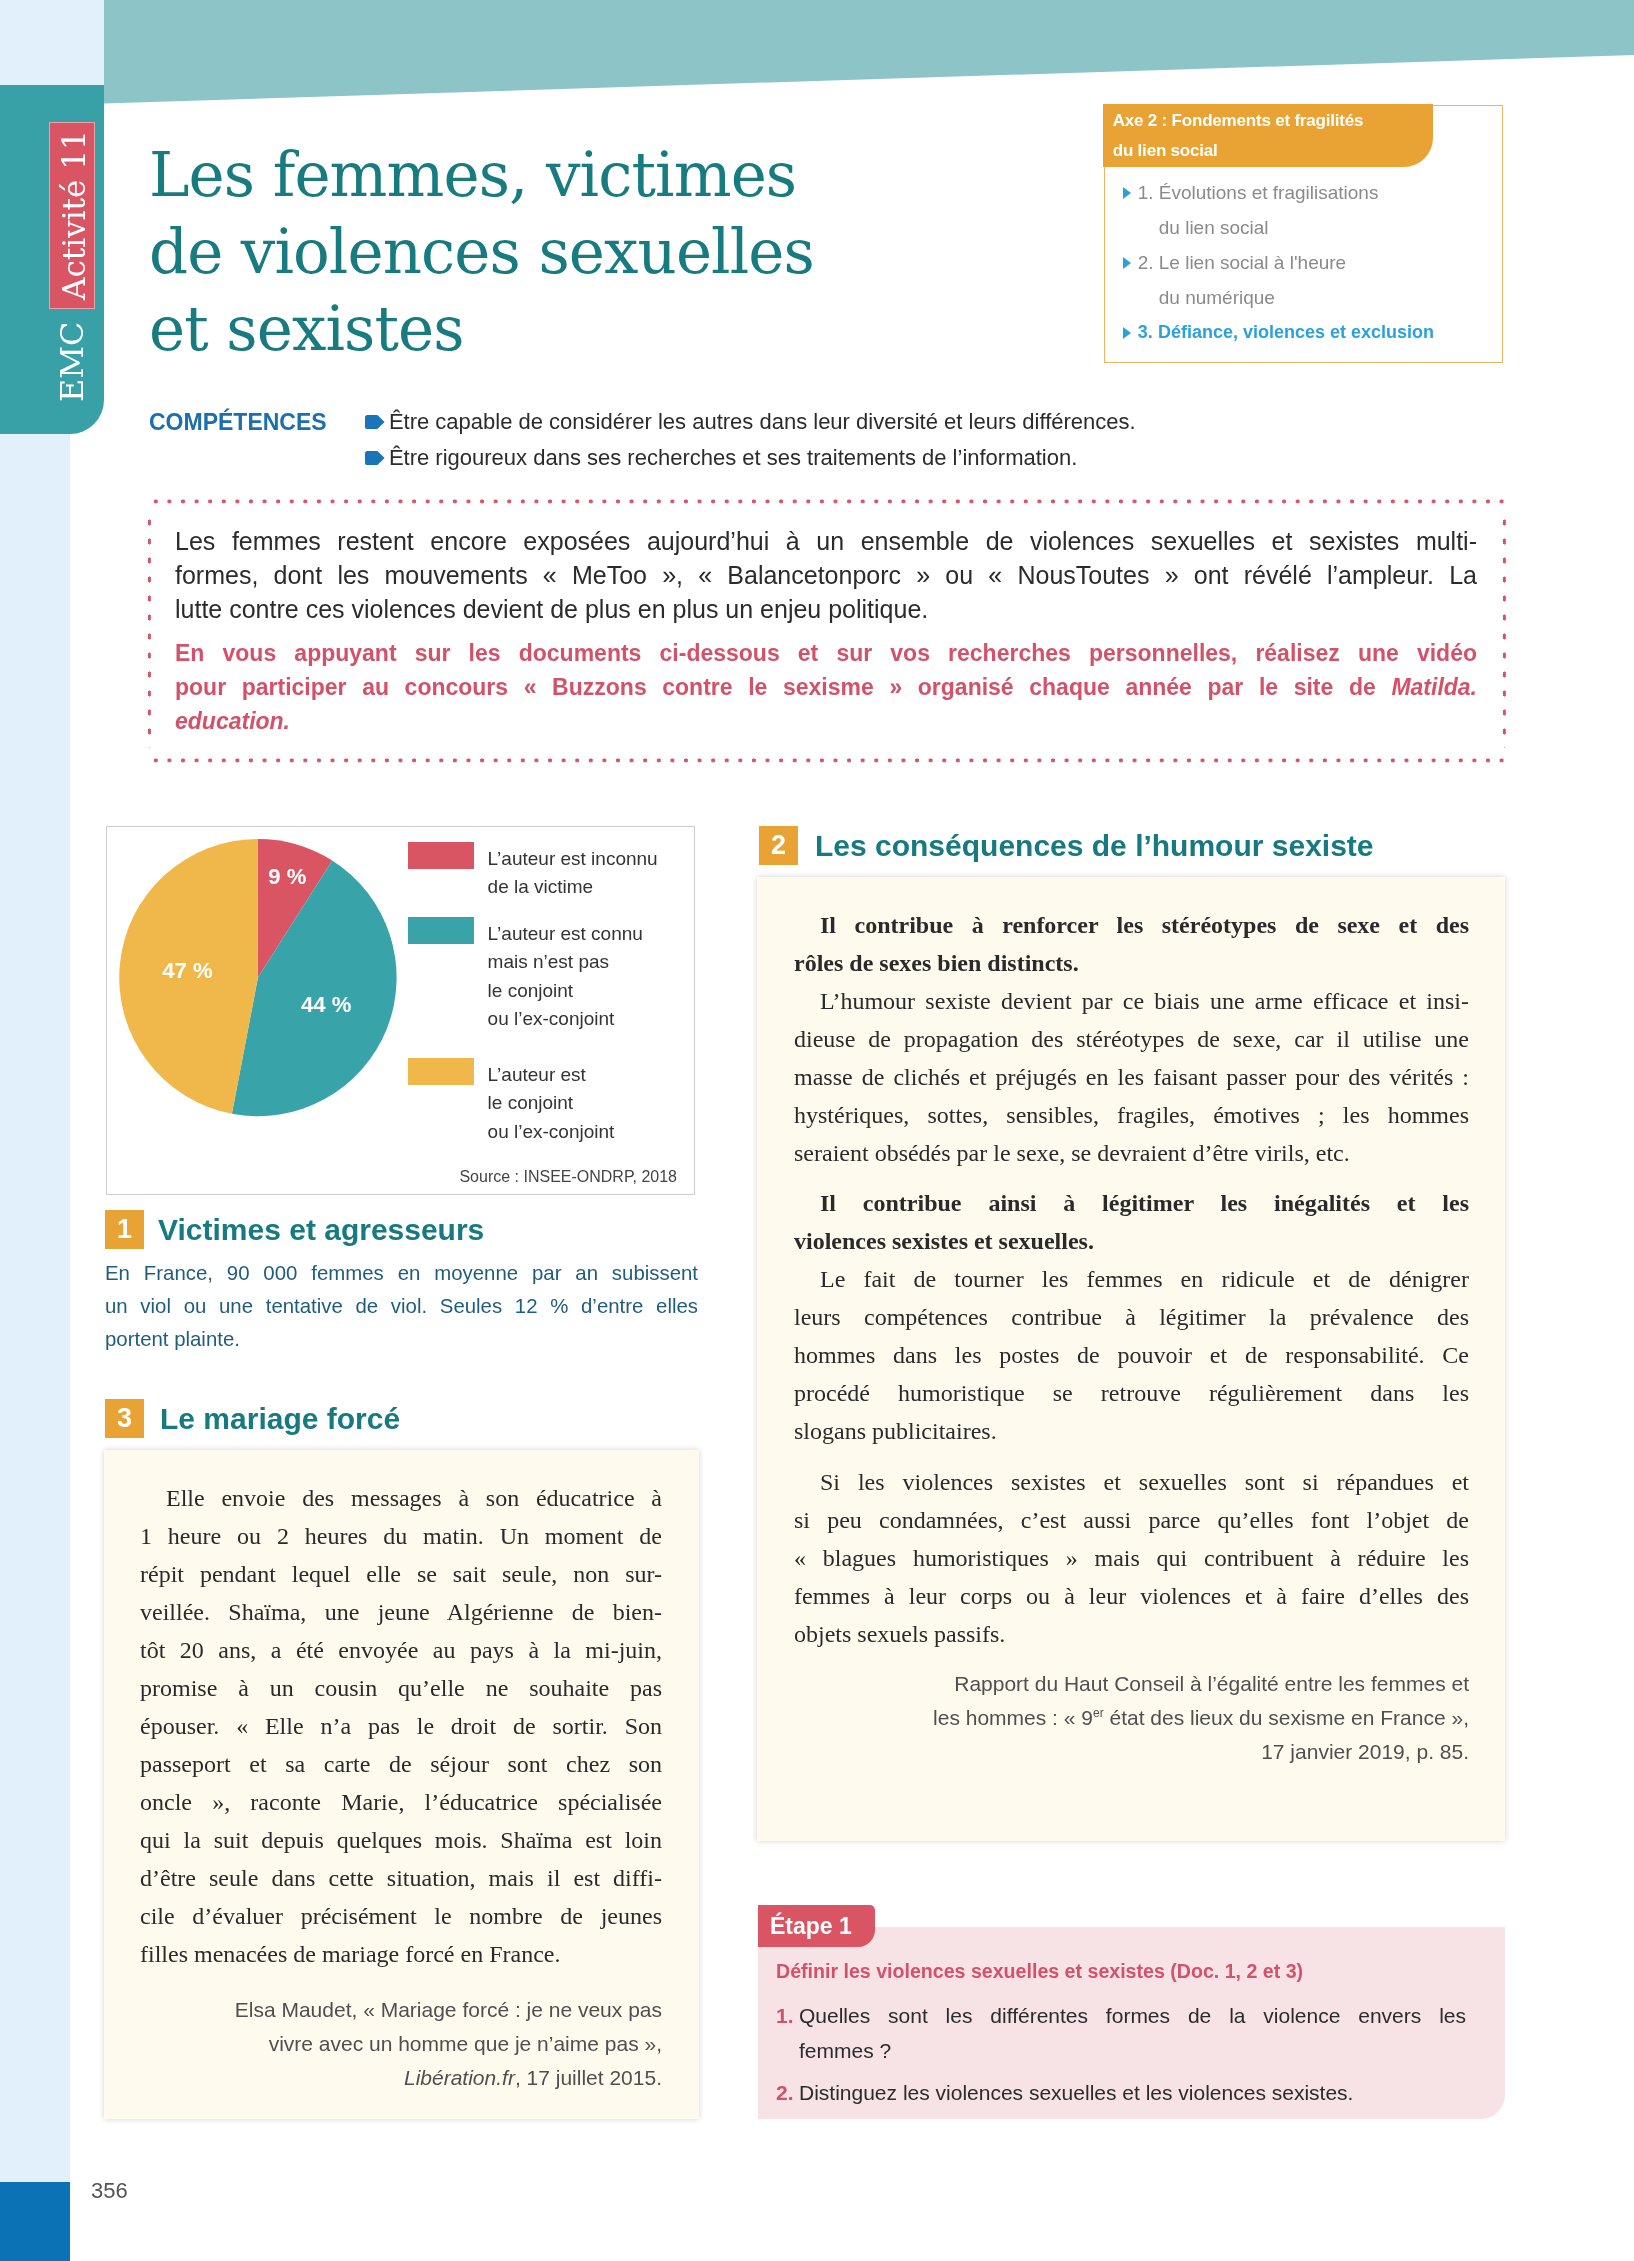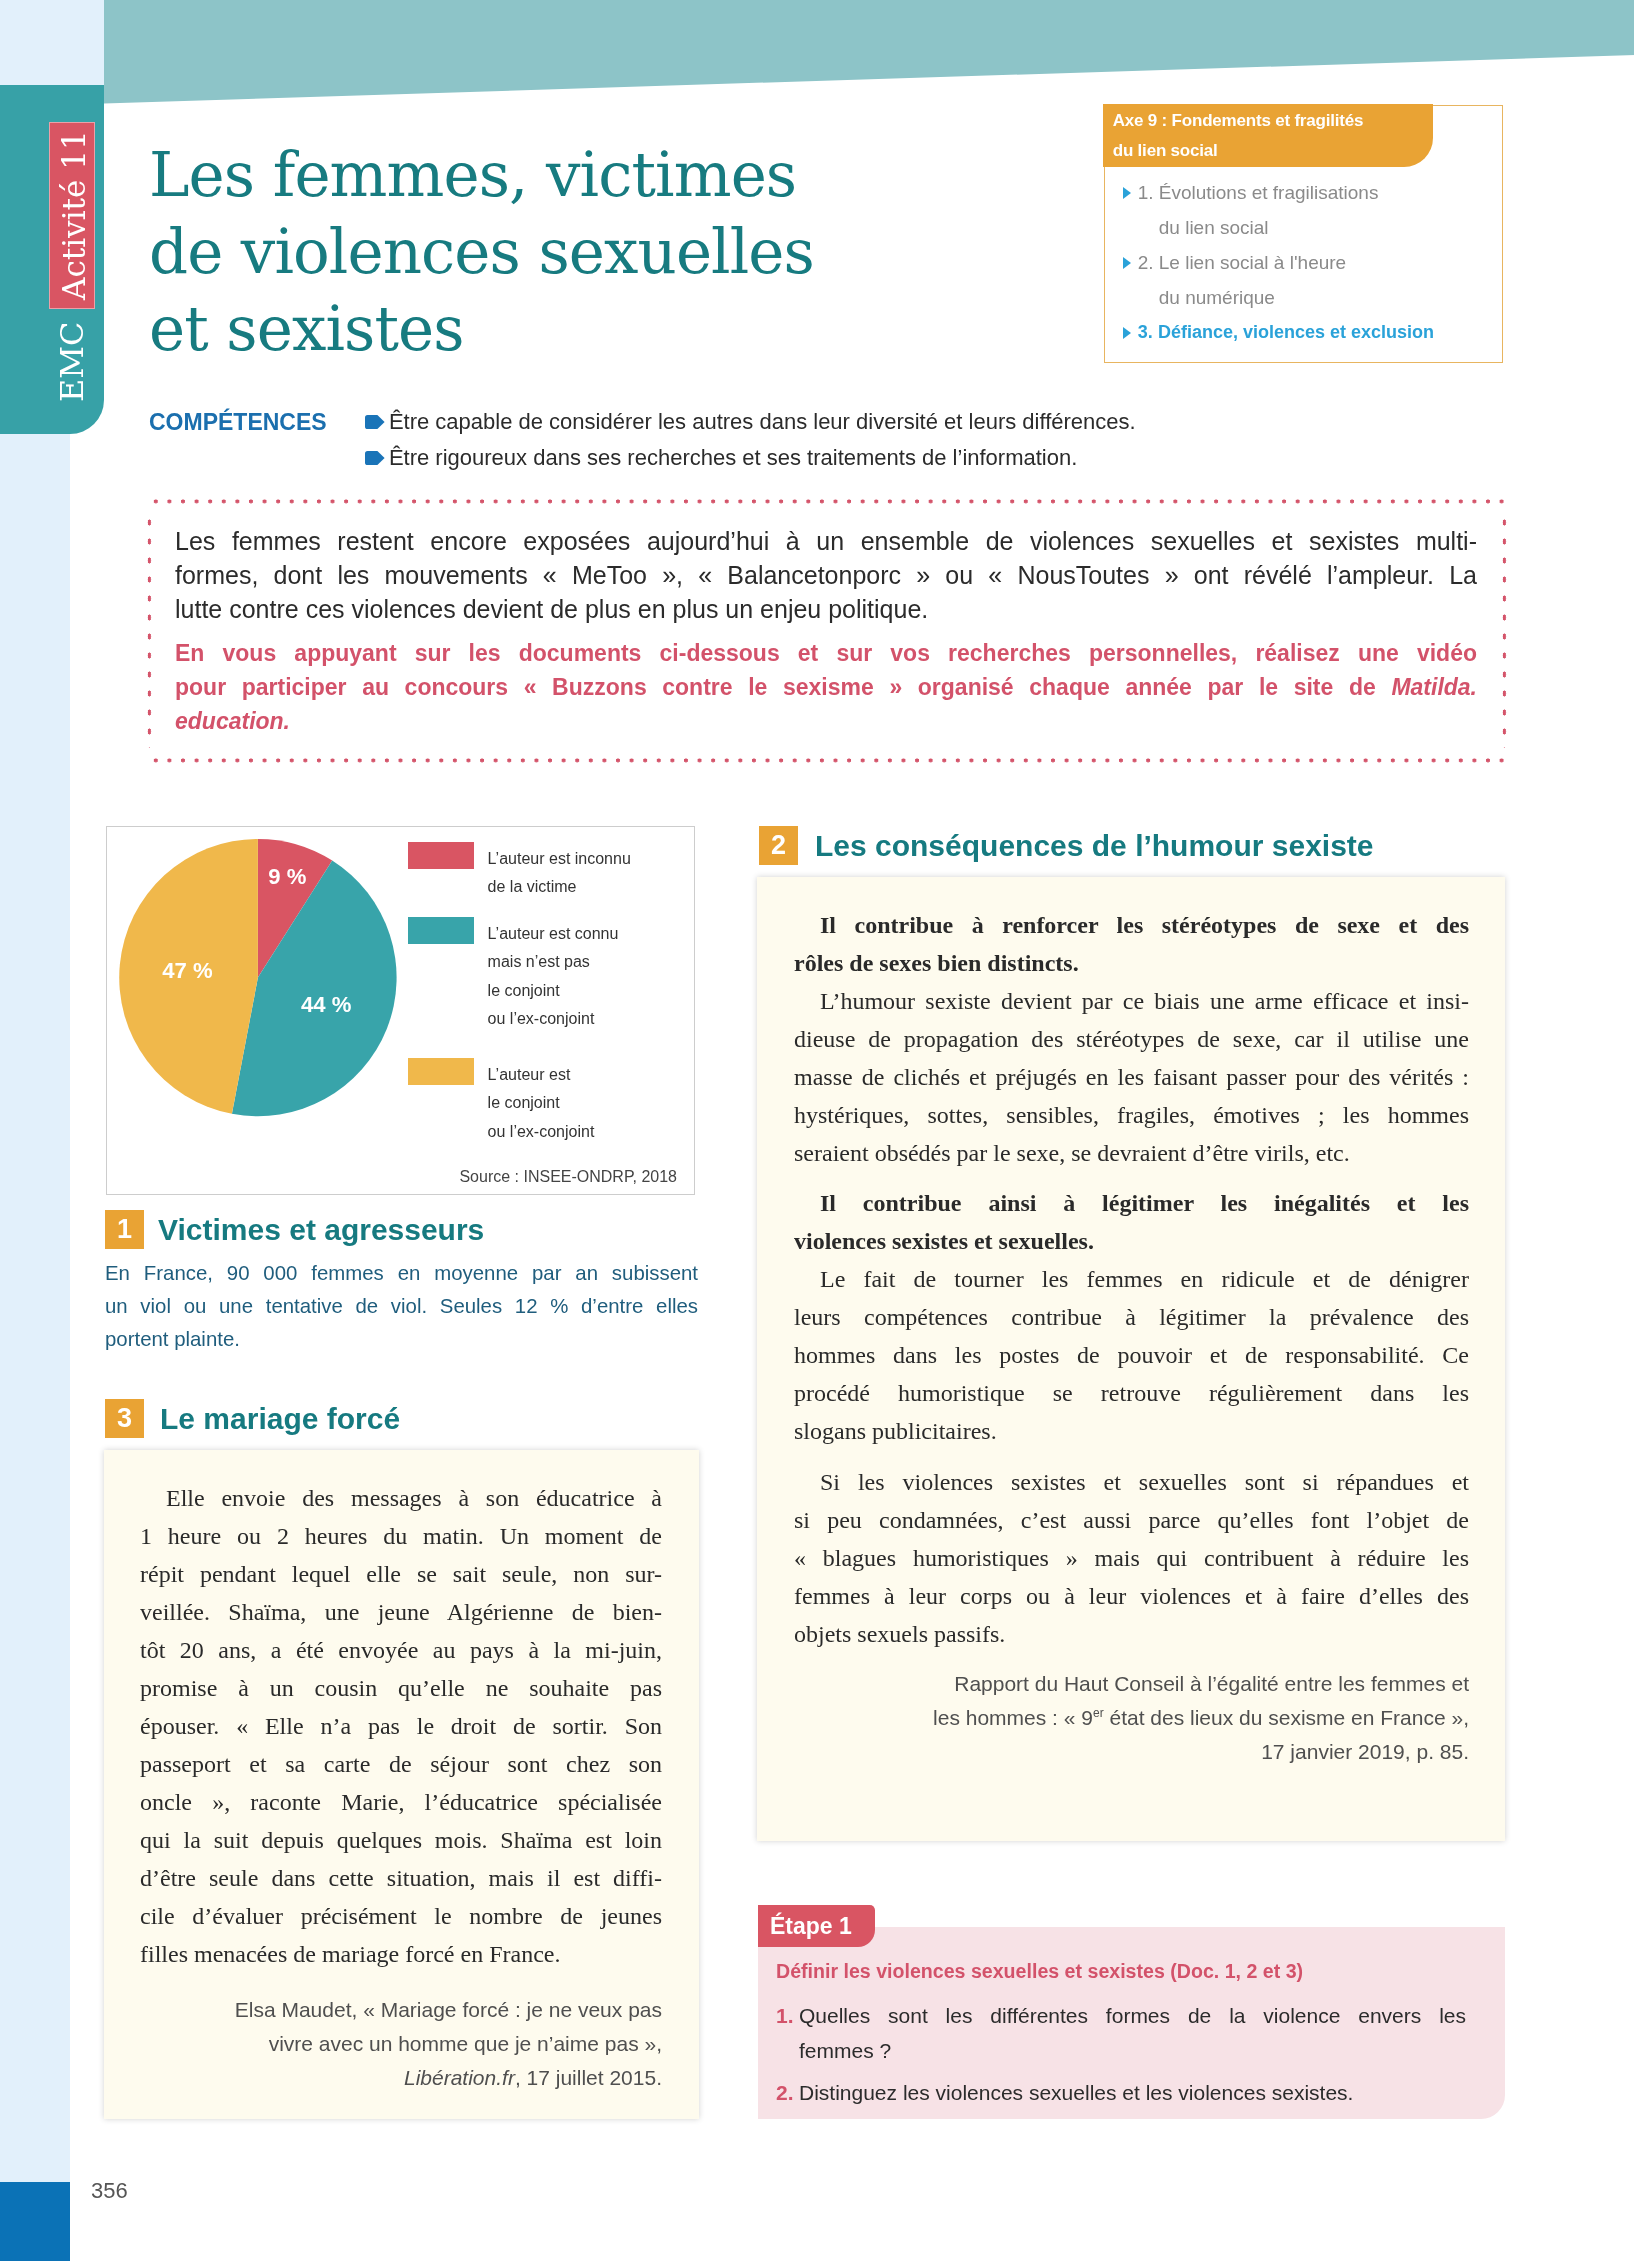--- a/index.html
+++ b/index.html
@@ -53,21 +53,21 @@
 
   
   .chart-box { position: absolute; left: 106px; top: 826px; width: 589px; height: 369px; border: 1.7px solid #cdcdcd; background: #ffffff; }
   #pie-svg { position: absolute; left: 0; top: 0; width: 586px; height: 365px; }
   .pie-label { fill: #ffffff; font-family: "Liberation Sans", sans-serif; font-weight: bold; font-size: 26px; }
   .legend-item { position: absolute; left: 301px; display: flex; align-items: flex-start; }
   .legend-item.l0 { top: 15.3px; }
   .legend-item.l1 { top: 90px; justify-content: space-between; }
   .legend-item.l2 { top: 231px; }
   .swatch { flex: none; width: 66px; height: 27px; margin-right: 13.6px; }
-  .legend-text { font-size: 16px; line-height: 28.5px; color: #333333; margin-top: 2.6px; white-space: nowrap; }
+  .legend-text { font-size: 19px; line-height: 28.5px; color: #333333; margin-top: 2.6px; white-space: nowrap; }
   .chart-source { position: absolute; right: 17px; top: 340px; font-size: 16px; line-height: 20.4px; color: #444444; white-space: nowrap; }
 
   
   .doc-num { position: absolute; width: 39px; height: 39px; background: #e9a334; color: #ffffff; font-weight: bold; font-size: 27px; line-height: 39px; text-align: center; }
   .doc-title { position: absolute; font-weight: bold; font-size: 30px; line-height: 39px; color: #167a80; white-space: nowrap; }
   .caption { position: absolute; left: 105px; top: 1257px; width: 593px; font-size: 20.4px; line-height: 33px; color: #1f5d7d; }
 
   
   .doc-box { position: absolute; background: #fefbee; box-shadow: 0 0 6px rgba(0,0,0,0.18); }
   .serif { font-family: "Liberation Serif", serif; color: #2a2a2a; }
@@ -109,21 +109,21 @@
 </div>
 
 <h1 class="title">
     <div class="line">Les femmes, victimes</div>
     <div class="line">de violences sexuelles</div>
     <div class="line">et sexistes</div>
   </h1>
 
 <div class="axe-box">
   <div class="axe-header">
-      <div class="line">Axe 9 : Fondements et fragilités</div>
+      <div class="line">Axe 2 : Fondements et fragilités</div>
       <div class="line">du lien social</div>
     </div>
   <div class="axe-items">
     <div class="axe-item">
       <span class="tri"></span>
       <span class="axe-num">1.</span>
       <span class="axe-lines">
           <div class="line">Évolutions et fragilisations</div>
           <div class="line">du lien social</div>
         </span>

